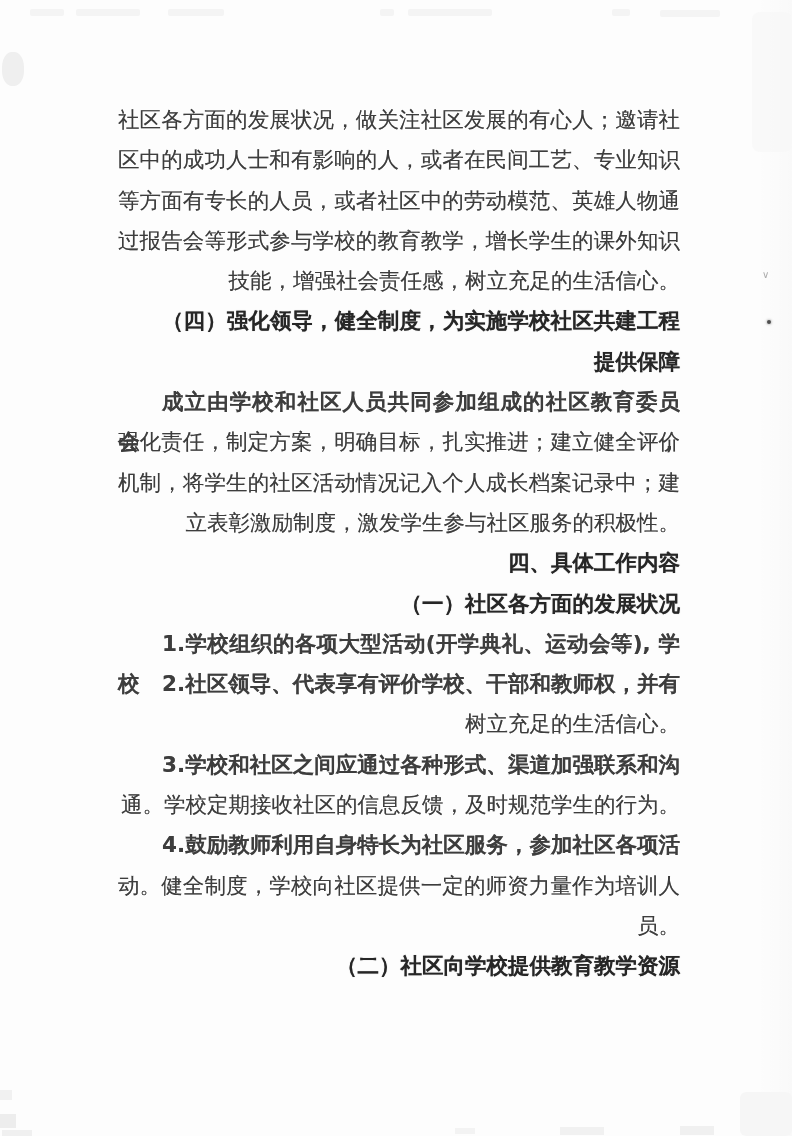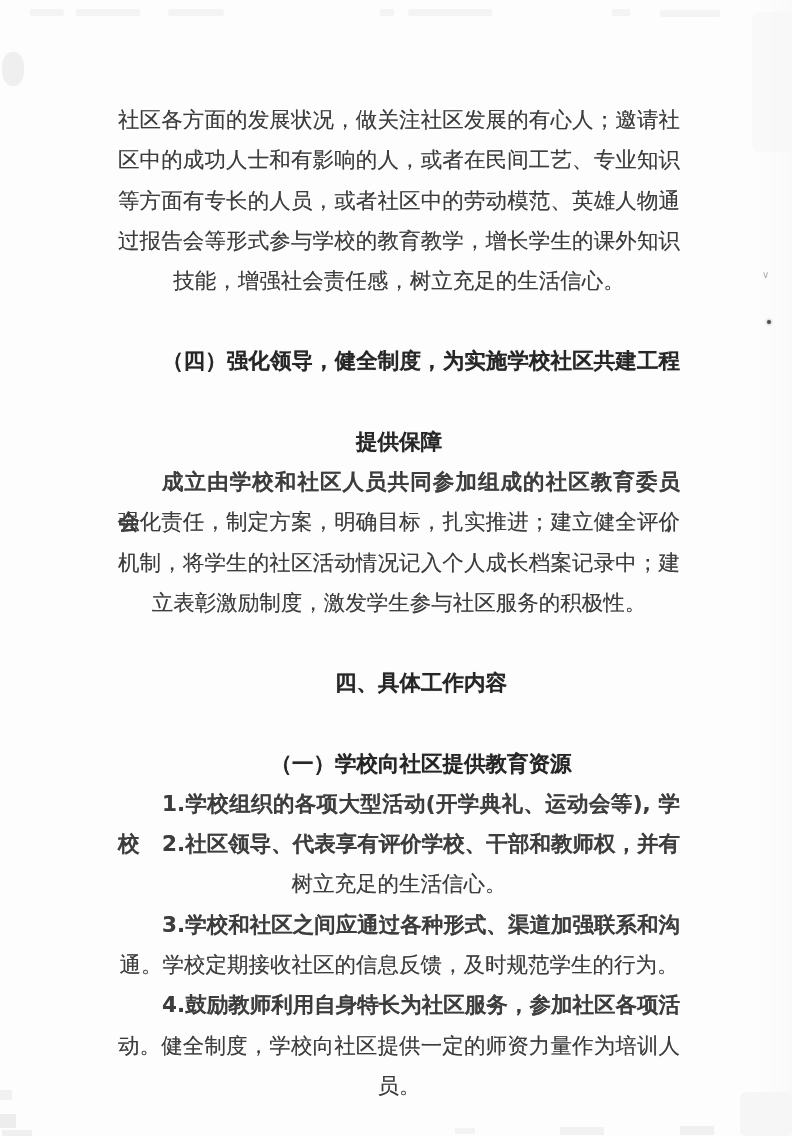--- a/index.html
+++ b/index.html
@@ -27,37 +27,36 @@
     left: 118px;
     top: 100px;
     width: 562px;
   }
   .ln {
     font-size: 21.5px;
     line-height: 40.3px;
     height: 40.3px;
     color: #3d3d3d;
     text-shadow: 0 0 0.6px rgba(70,70,70,0.55);
-    text-align: center;
+    text-align: right;
     white-space: normal;
     overflow: visible;
   }
   .ln.j {
     text-align: justify;
     text-align-last: justify;
   }
   .ln.ind {
     text-indent: 44px;
     font-weight: bold;
   }
   .ln.b {
     font-weight: 700;
     color: #262626;
     text-shadow: 0 0 0.7px rgba(40,40,40,0.6);
-    margin-top: 40px;
   }
   
   .artifact { position: absolute; pointer-events: none; }
   .blob-topleft {
     left: 2px; top: 52px; width: 22px; height: 34px;
     background: #efefef; border-radius: 45%;
   }
   .dash { height: 7px; background: #f4f4f4; border-radius: 2px; top: 9px; }
   .dash.d1 { left: 30px;  width: 34px; }
   .dash.d2 { left: 76px;  width: 64px; }
@@ -119,21 +118,21 @@
     <div class="ln j">等方面有专长的人员，或者社区中的劳动模范、英雄人物通</div>
     <div class="ln j">过报告会等形式参与学校的教育教学，增长学生的课外知识</div>
     <div class="ln">技能，增强社会责任感，树立充足的生活信心。</div>
     <div class="ln b ind j">（四）强化领导，健全制度，为实施学校社区共建工程</div>
     <div class="ln b">提供保障</div>
     <div class="ln ind j">成立由学校和社区人员共同参加组成的社区教育委员会，</div>
     <div class="ln j">强化责任，制定方案，明确目标，扎实推进；建立健全评价</div>
     <div class="ln j">机制，将学生的社区活动情况记入个人成长档案记录中；建</div>
     <div class="ln">立表彰激励制度，激发学生参与社区服务的积极性。</div>
     <div class="ln b ind">四、具体工作内容</div>
-    <div class="ln b ind">（一）学校向社区提供教育资源</div>
+    <div class="ln b ind">（一）社区各方面的发展状况</div>
     <div class="ln ind j">1.学校组织的各项大型活动(开学典礼、运动会等), 学校</div>
     <div class="ln ind j">2.社区领导、代表享有评价学校、干部和教师权，并有</div>
     <div class="ln">树立充足的生活信心。</div>
     <div class="ln ind j">3.学校和社区之间应通过各种形式、渠道加强联系和沟</div>
     <div class="ln">通。学校定期接收社区的信息反馈，及时规范学生的行为。</div>
     <div class="ln ind j">4.鼓励教师利用自身特长为社区服务，参加社区各项活</div>
     <div class="ln j">动。健全制度，学校向社区提供一定的师资力量作为培训人</div>
     <div class="ln">员。</div>
     <div class="ln b ind">（二）社区向学校提供教育教学资源</div>
   </div>

